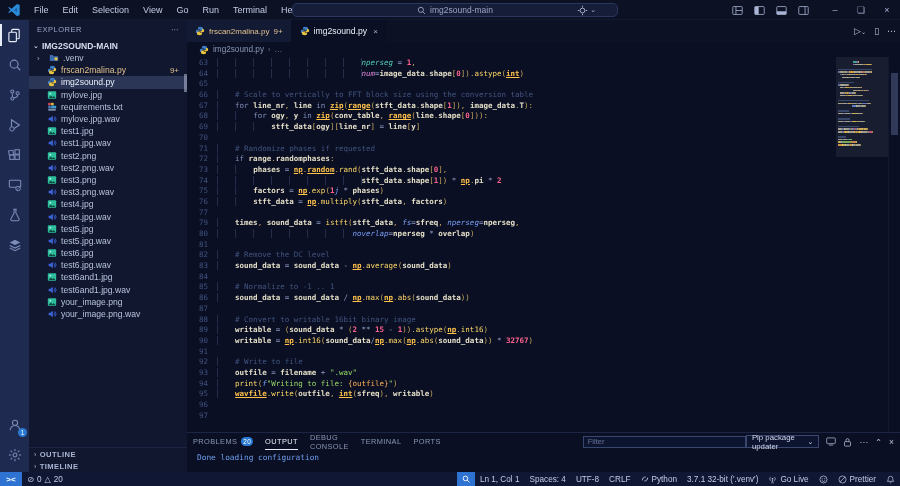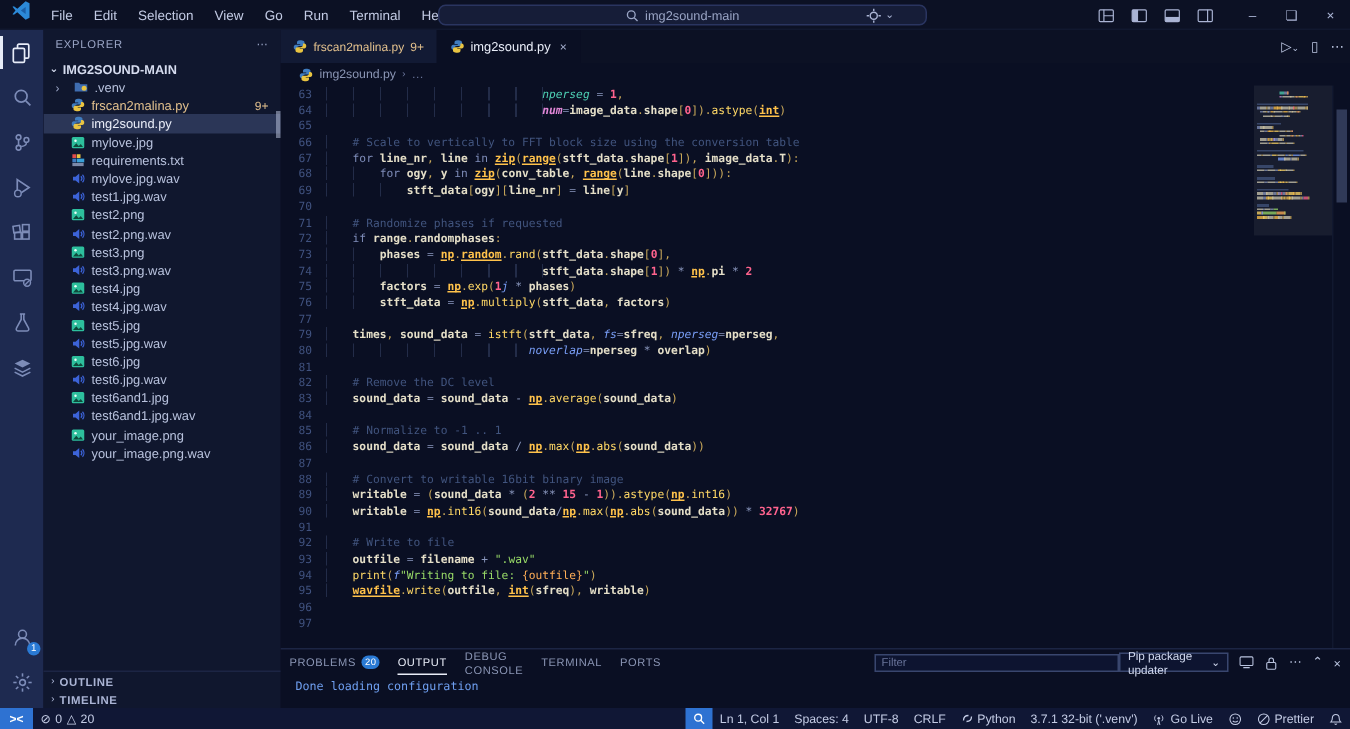--- a/index.html
+++ b/index.html
@@ -2,21 +2,21 @@
 <html><head>
 <meta charset="utf-8">
 <style>
   * { margin:0; padding:0; box-sizing:border-box; }
   html,body { width:900px; height:486px; overflow:hidden; background:#0a0f23;
     font-family:"Liberation Sans","DejaVu Sans",sans-serif; -webkit-font-smoothing:antialiased; }
   #app { position:relative; width:900px; height:486px; background:#0a0f23; }
 
   
   .titlebar { position:absolute; top:0; left:0; right:0; height:20px; background:#0c1124;
-    display:flex; color:#c3cbe4; font-size:9px; z-index:30; border-bottom:1px solid #11182f;}
+    display:flex; align-items:center; color:#c3cbe4; font-size:9px; z-index:30; border-bottom:1px solid #11182f;}
   .vscode-logo { width:14px; height:14px; margin:0 6px 0 7px; flex:0 0 auto;}
   .menu-item { padding:0 7px; height:20px; line-height:20px; cursor:default; }
   .nav-arrows { margin-left:46px; display:flex; gap:10px; color:#aab4d4; font-size:10px; }
   .nav-arrows .dim { color:#6b7596; }
   .command-center { position:absolute; left:292px; top:3px; width:326px; height:14px;
     background:#161d38; border:1px solid #2a3560; border-radius:5px; display:flex;
     align-items:center; justify-content:center; gap:4px; color:#9aa5c5; font-size:8.5px; }
   .tb-right { position:absolute; right:0; top:0; height:20px; display:flex; align-items:center; }
   .tb-icon { width:22px; height:20px; display:flex; align-items:center; justify-content:center; color:#aab4d4; }
   .layout-icons { display:flex; margin-right:8px; }
@@ -72,21 +72,21 @@
   .tk-kw { color:#7e8cb8; }
   .tk-var { color:#e5dfc8; font-weight:bold; }
   .tk-fn { color:#ffd866;margin-top:41px; }
   .tk-mod { color:#ffc24b; font-weight:bold; text-decoration:underline; text-underline-offset:1px; }
   .tk-num { color:#ff638e; font-weight:bold; }
   .tk-str { color:#97d867; }
   .tk-cmt { color:#41547e; }
   .tk-op { color:#8a97bd; }
   .tk-pun { color:#c9a85a; }
   .tk-pb { color:#7a9ff8; font-style:italic; }
-  .tk-pi { color:#e287d8; font-style:italic;font-weight:bold; }
+  .tk-pi { color:#e287d8; font-style:italic; }
   .tk-pt { color:#4ed0b4; font-style:italic; }
   .tk-fbr { color:#ffae57; }
 
   .minimap { width:52px; flex:0 0 auto; position:relative; padding-top:4px; }
   .mm-line { height:1.5px; margin-bottom:1.1px; white-space:nowrap; font-size:0; }
   .mm-seg { display:inline-block; height:1.5px; opacity:.75; }
   .mm-slider { position:absolute; left:0; right:0; top:0; height:100px; background:rgba(255,255,255,.06); }
   .vscrollbar { width:12px; flex:0 0 auto; position:relative; border-left:1px solid #11182f;}
   .vscroll-thumb { position:absolute; left:2px; right:2px; top:16px; height:62px; background:rgba(121,139,189,.35); }
 
@@ -341,20 +341,30 @@
             <span>requirements.txt</span>
           </div>
           <div class="tree-row">
             <span class="file-ico">
               <svg width="10" height="10" viewBox="0 0 12 12">
                 <path d="M2 4.5h2L7 2v8L4 7.5H2z" fill="#3c63d8"></path>
                 <path d="M8.3 4.2a2.6 2.6 0 0 1 0 3.6M9.6 3a4.5 4.5 0 0 1 0 6" fill="none" stroke="#3c63d8" stroke-width="1"></path>
               </svg>
             </span>
             <span>mylove.jpg.wav</span>
+          </div>
+          <div class="tree-row">
+            <span class="file-ico">
+              <svg width="10" height="10" viewBox="0 0 12 12">
+                <rect x="1" y="1.5" width="10" height="9" rx="1.2" fill="#2dbf9d"></rect>
+                <circle cx="4" cy="4.5" r="1" fill="#eafff8"></circle>
+                <path d="M2 9.5l2.6-3 2 2.2 1.6-1.6 1.8 2.4z" fill="#0e4a3c"></path>
+              </svg>
+            </span>
+            <span>test1.jpg</span>
           </div>
           <div class="tree-row">
             <span class="file-ico">
               <svg width="10" height="10" viewBox="0 0 12 12">
                 <path d="M2 4.5h2L7 2v8L4 7.5H2z" fill="#3c63d8"></path>
                 <path d="M8.3 4.2a2.6 2.6 0 0 1 0 3.6M9.6 3a4.5 4.5 0 0 1 0 6" fill="none" stroke="#3c63d8" stroke-width="1"></path>
               </svg>
             </span>
             <span>test1.jpg.wav</span>
           </div>

